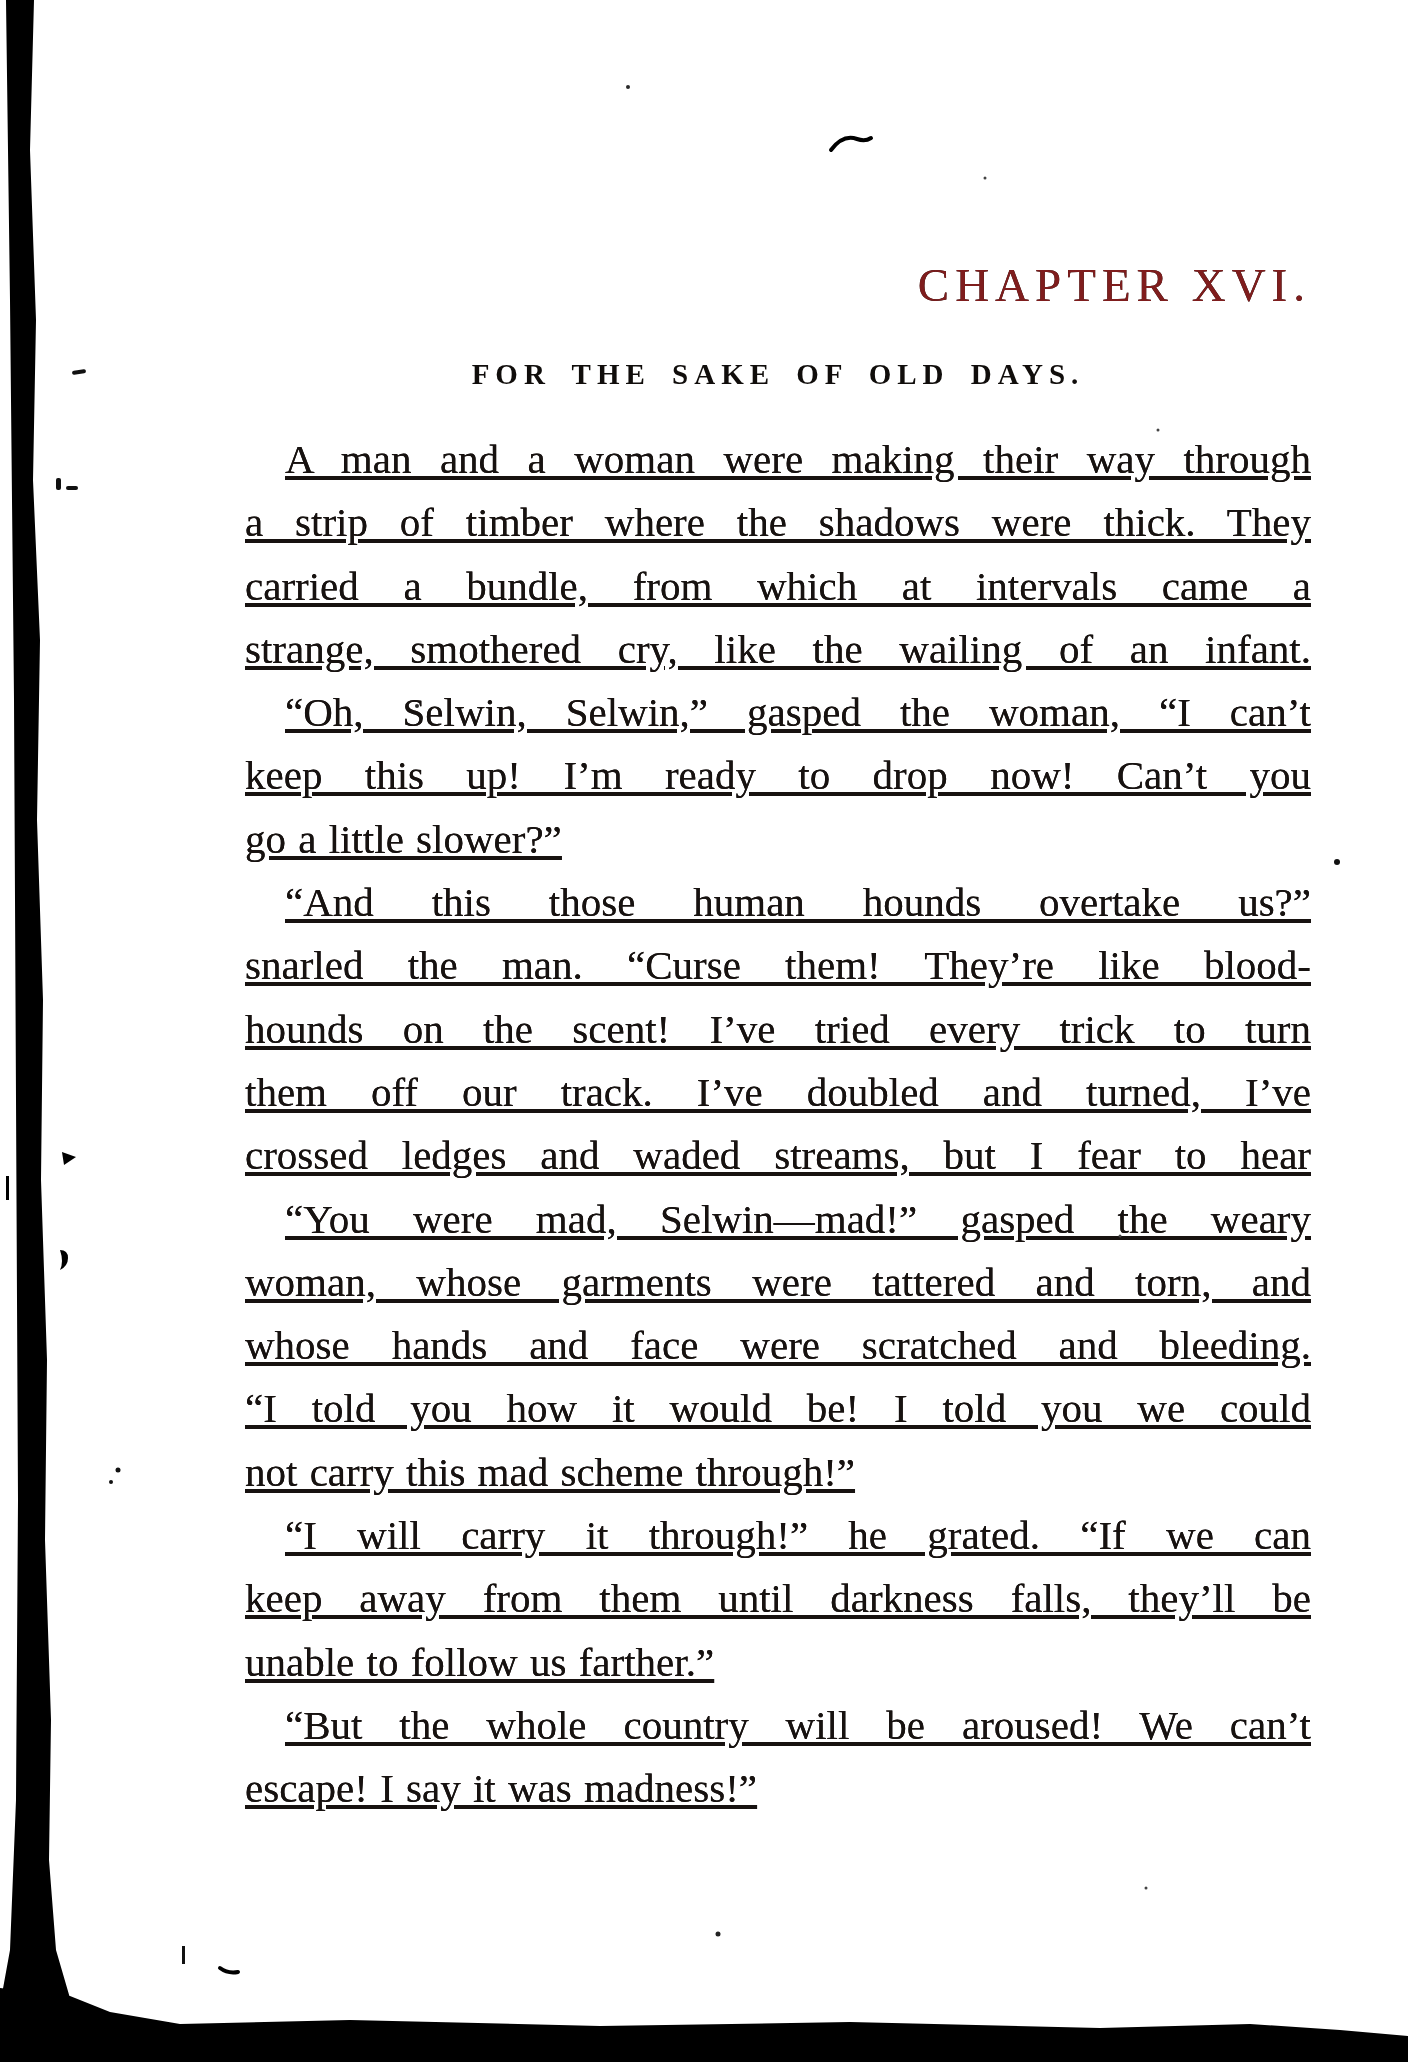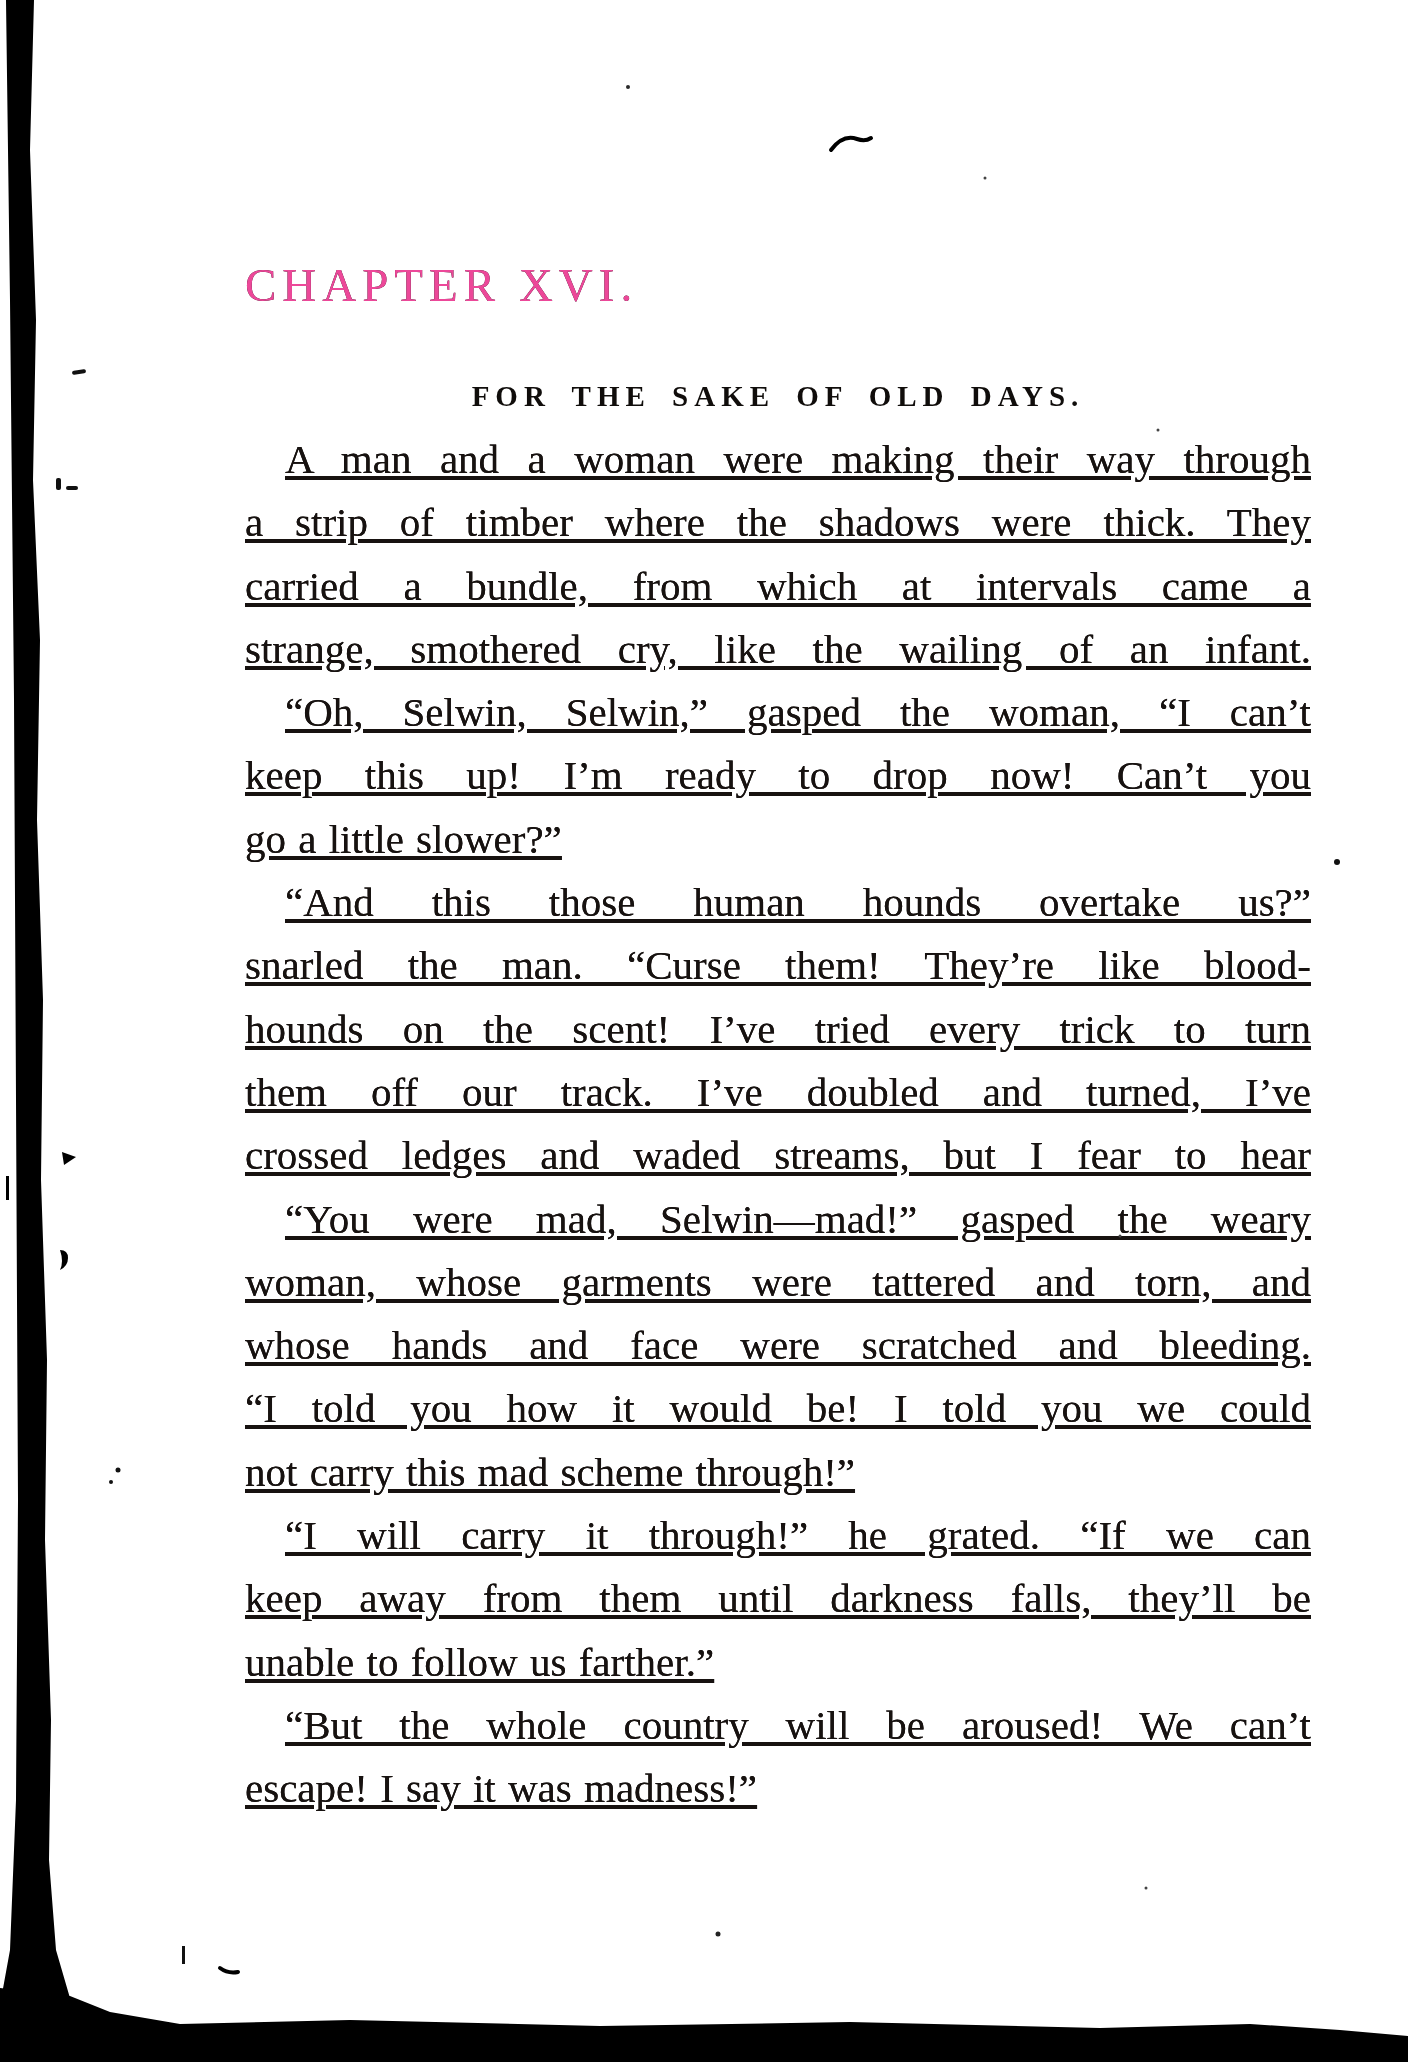--- a/index.html
+++ b/index.html
@@ -14,32 +14,32 @@
     background: #ffffff;
     overflow: hidden;
     font-family: "Liberation Serif", serif;
     color: #171210;
   }
   .chapter-heading {
     position: absolute;
     left: 245px;
     top: 262px;
     width: 1066px;
-    text-align: left;
+    text-align: right;
     font-size: 47px;
     letter-spacing: 6px;
     line-height: 1;
     white-space: nowrap;
-    color: #ec4899;
+    color: #7f1d1d;
     text-shadow: 0 0 0.5px #100d0b;
   }
   .section-heading {
     position: absolute;
     left: 245px;
-    top: 382px;
+    top: 360px;
     width: 1066px;
     text-align: center;
     font-size: 29px;
     font-weight: 700;
     letter-spacing: 6px;
     word-spacing: 8px;
     line-height: 1;
     white-space: nowrap;
     color: #100d0b;
   }

